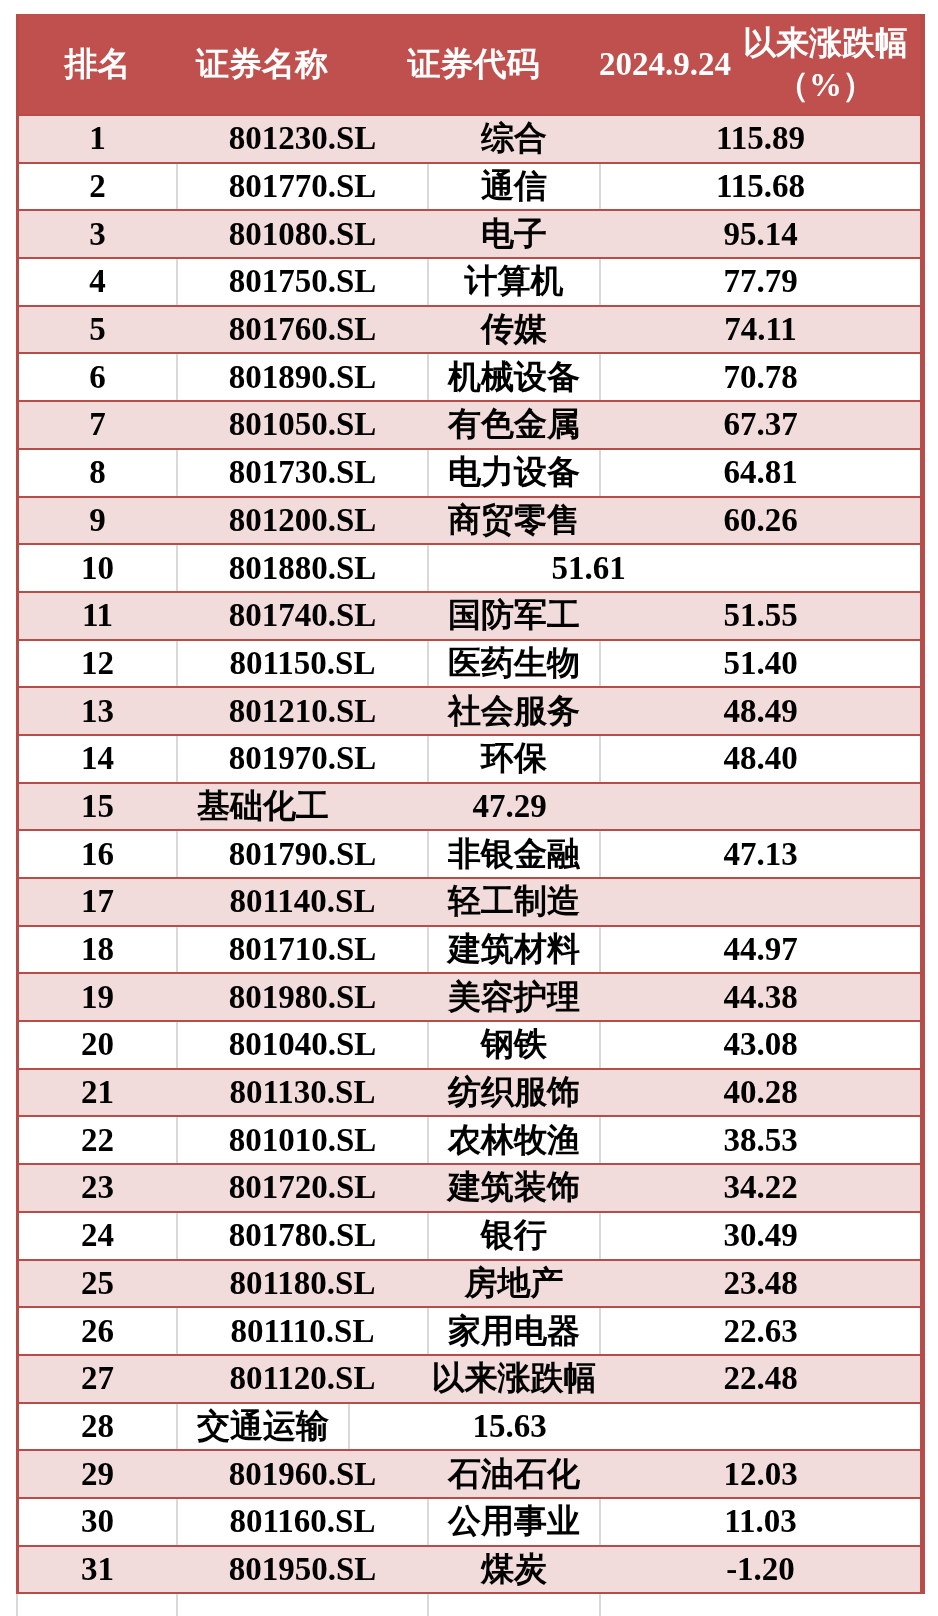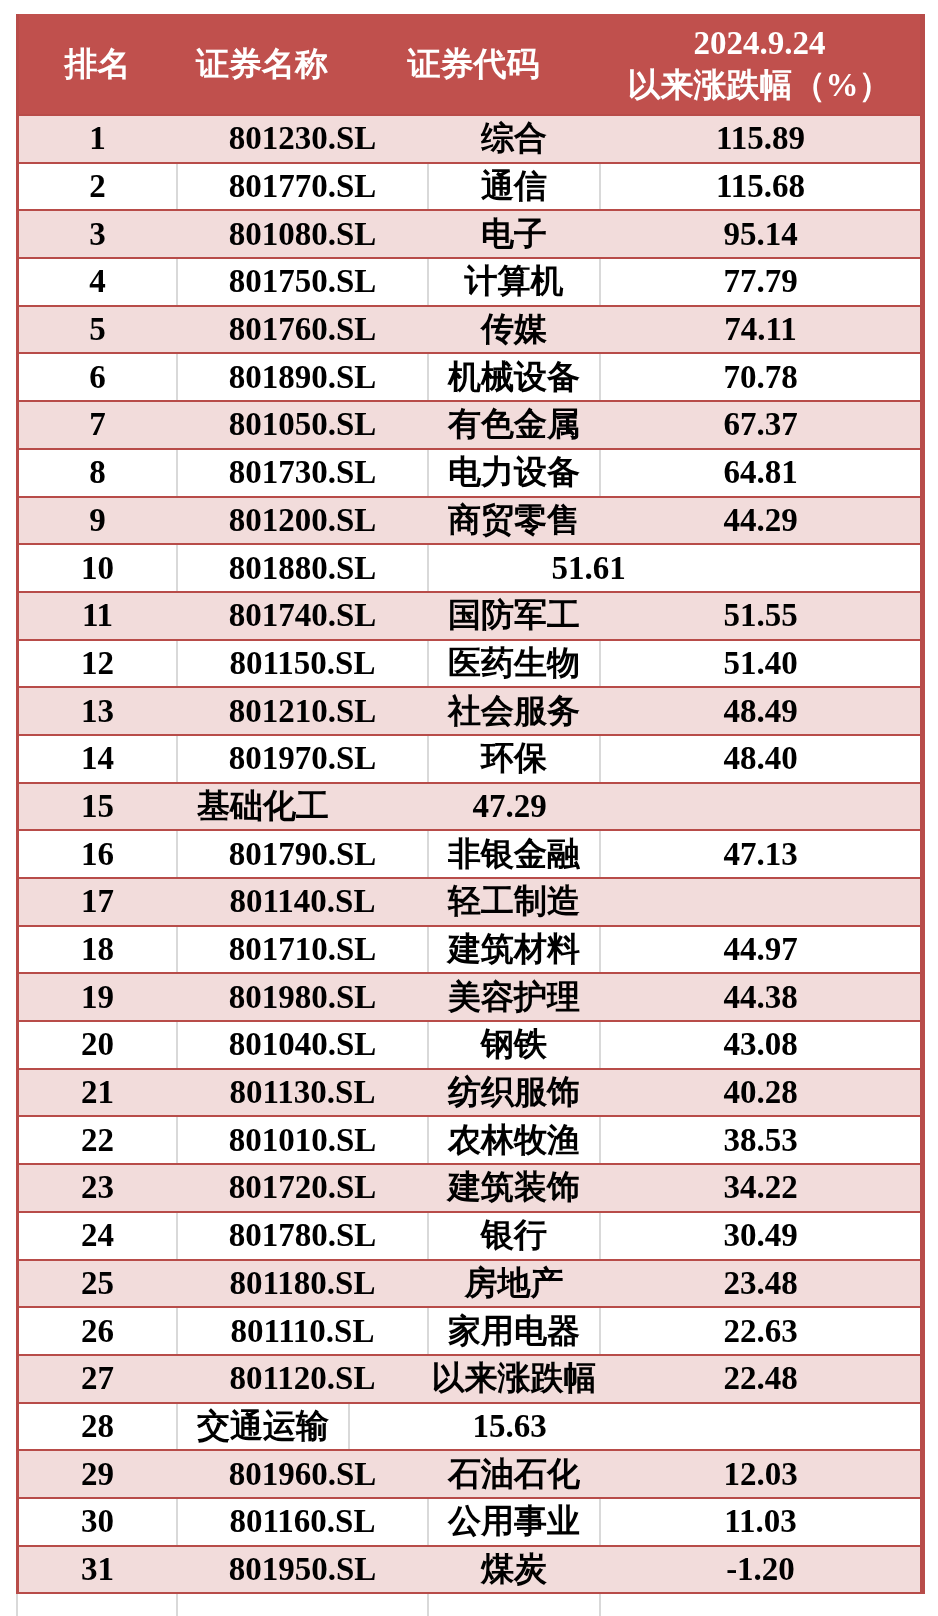--- a/index.html
+++ b/index.html
@@ -29,21 +29,21 @@
     background:var(--header-bg);
     border-bottom:2px solid var(--border-red);
   }
   .th{
     box-sizing:border-box;
     display:flex;align-items:center;justify-content:center;
     color:var(--header-text);
     font-weight:700;font-size:33px;
     text-align:center;
   }
-  .th.c-change{flex-direction:column;line-height:1.28;}
+  .th.c-change{flex-direction:row;line-height:1.28;}
   .c-rank{width:157px;}
   .c-code{width:251px;}
   .c-name{width:172px;}
   .c-change{width:321px;}
   .tr{
     display:flex;
     box-sizing:border-box;
     height:47.7px;
     border-bottom:2px solid var(--border-red);
   }
@@ -129,21 +129,21 @@
           <div class="tr even">
     <div class="cell c-rank">8</div>
     <div class="cell c-code">801730.SL</div>
     <div class="cell c-name">电力设备</div>
     <div class="cell c-change">64.81</div>
   </div>
           <div class="tr odd">
     <div class="cell c-rank">9</div>
     <div class="cell c-code">801200.SL</div>
     <div class="cell c-name">商贸零售</div>
-    <div class="cell c-change">44.29</div>
+    <div class="cell c-change">60.26</div>
   </div>
           <div class="tr even">
     <div class="cell c-rank">10</div>
     <div class="cell c-code">801880.SL</div>
     <div class="cell c-change">51.61</div>
   </div>
           <div class="tr odd">
     <div class="cell c-rank">11</div>
     <div class="cell c-code">801740.SL</div>
     <div class="cell c-name">国防军工</div>

